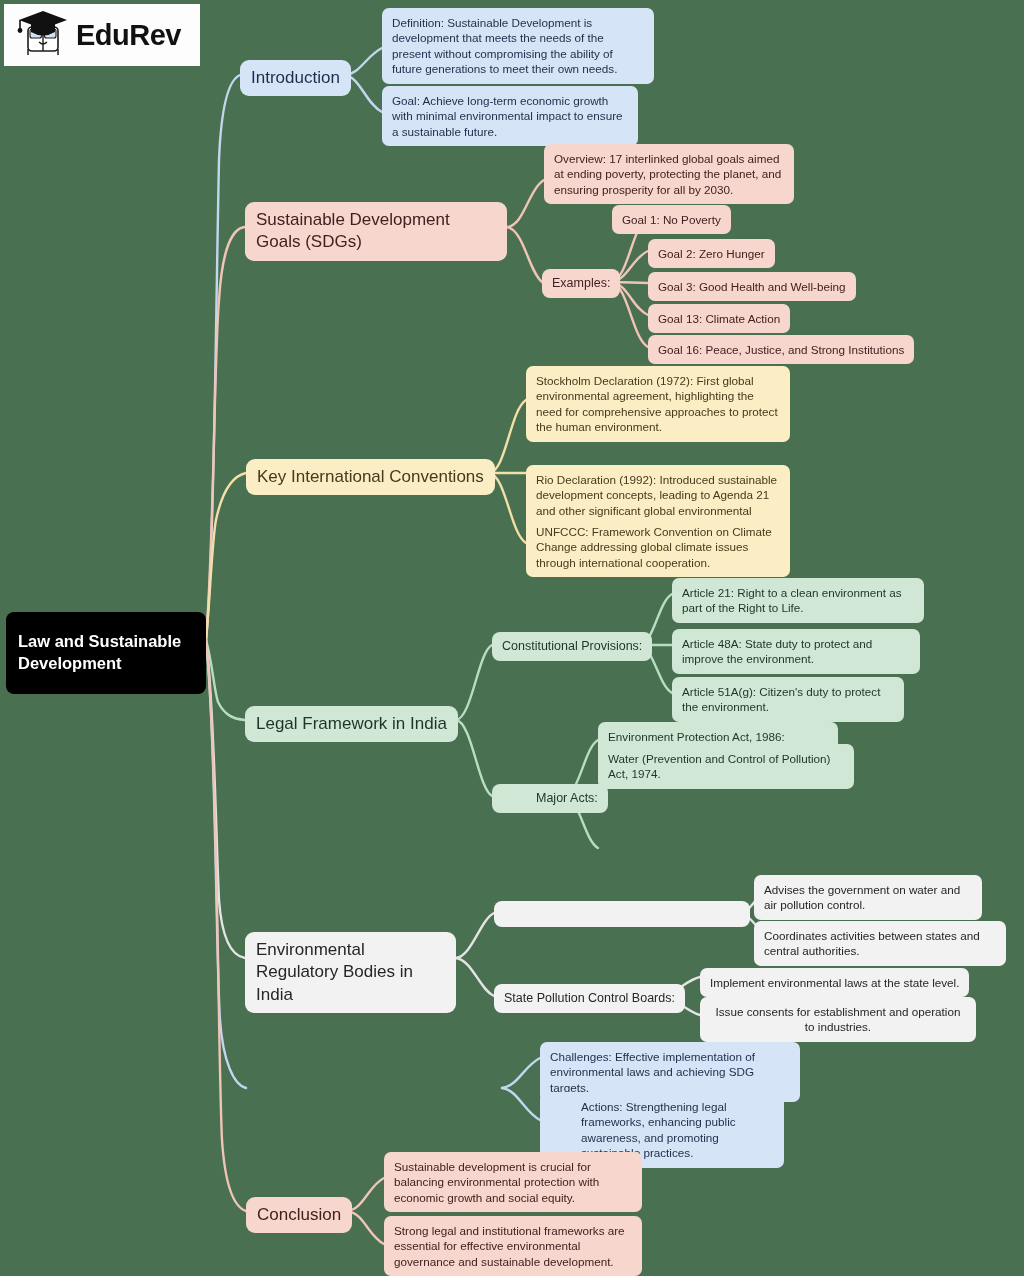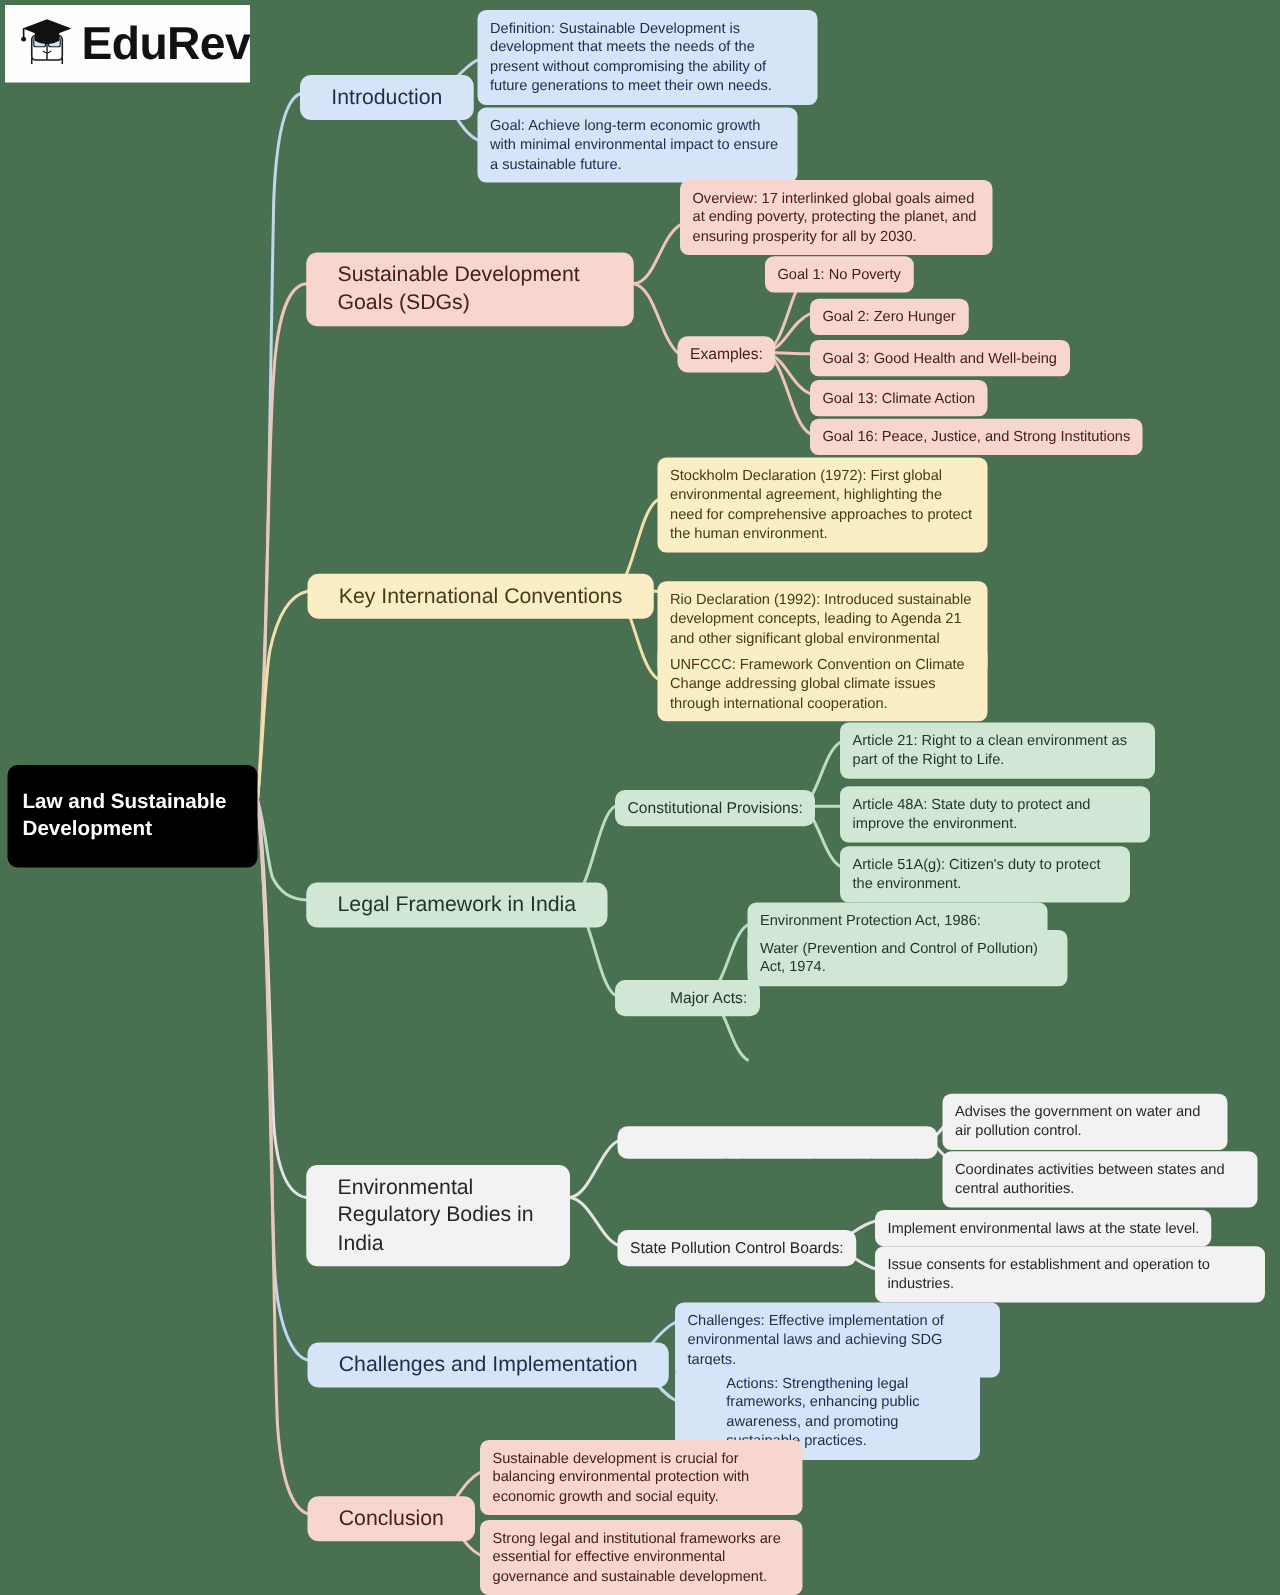--- a/index.html
+++ b/index.html
@@ -11,21 +11,21 @@
     font-family: "Liberation Sans", sans-serif;
     position: relative;
     overflow: hidden;
   }
   #canvas { position: absolute; inset: 0; width: 1024px; height: 1276px; }
   #links { position: absolute; left: 0; top: 0; width: 1024px; height: 1276px; }
 
   .node {
     position: absolute;
     border-radius: 9px;
-    padding: 7px 25px;
+    padding: 7px 11px;
     line-height: 1.32;
     white-space: pre-wrap;
     word-break: normal;
   }
 
   
   .n-root {
     background: #000000;
     color: #ffffff;
     font-weight: bold;
@@ -51,21 +51,21 @@
     position: absolute;
     left: 4px; top: 4px;
     width: 196px; height: 62px;
     background: #fdfdfd;
     display: flex;
     align-items: center;
     gap: 4px;
     padding-left: 10px;
   }
   #logo .wordmark {
-    font-size: 37px;
+    font-size: 29px;
     font-weight: bold;
     color: #111111;
     letter-spacing: -0.5px;
   }
 </style>
 </head>
 <body>
 
 <div id="canvas">
 
@@ -171,23 +171,22 @@
   <div class="node n-leaf c-green" style="left:598px; top:744px; width:256px;">Water (Prevention and Control of Pollution) Act, 1974.</div>
 
   <div class="node n-branch c-gray" style="left:245px; top:932px; width:211px;">Environmental Regulatory Bodies in India</div>
   <div class="node n-sub c-gray" style="left:494px; top:901px; height:26px; overflow:hidden;">
     <span>Central Pollution Control Board (CPCB):</span>
   </div>
   <div class="node n-leaf c-gray" style="left:754px; top:921px; width:252px;">Coordinates activities between states and central authorities.</div>
   <div class="node n-leaf c-gray" style="left:754px; top:875px; width:228px;">Advises the government on water and air pollution control.</div>
   <div class="node n-sub c-gray" style="left:494px; top:984px;">State Pollution Control Boards:</div>
   <div class="node n-leaf c-gray" style="left:700px; top:968px;">Implement environmental laws at the state level.</div>
-  <div class="node n-leaf c-gray" style="left:700px; top:997px; width:312px;">Issue consents for establishment and operation to industries.</div>
+  <div class="node n-leaf c-gray" style="left:700px; top:997px; width:276px;text-align:center;">Issue consents for establishment and operation to industries.</div>
 
-  <div class="node n-branch c-blue" style="left:246px; top:1074px;">Challenges and Implementation</div>
   <div class="node n-leaf c-blue" style="left:540px; top:1042px; width:260px;">Challenges: Effective implementation of environmental laws and achieving SDG targets.</div>
   <div class="node n-leaf c-blue" style="left:540px; top:1092px; width:244px;padding-left:41px;">Actions: Strengthening legal frameworks, enhancing public awareness, and promoting sustainable practices.</div>
 
   <div class="node n-branch c-pink" style="left:246px; top:1197px;">Conclusion</div>
   <div class="node n-leaf c-pink" style="left:384px; top:1152px; width:258px;">Sustainable development is crucial for balancing environmental protection with economic growth and social equity.</div>
   <div class="node n-leaf c-pink" style="left:384px; top:1216px; width:258px;">Strong legal and institutional frameworks are essential for effective environmental governance and sustainable development.</div>
 
 </div>
 
 </body></html>

